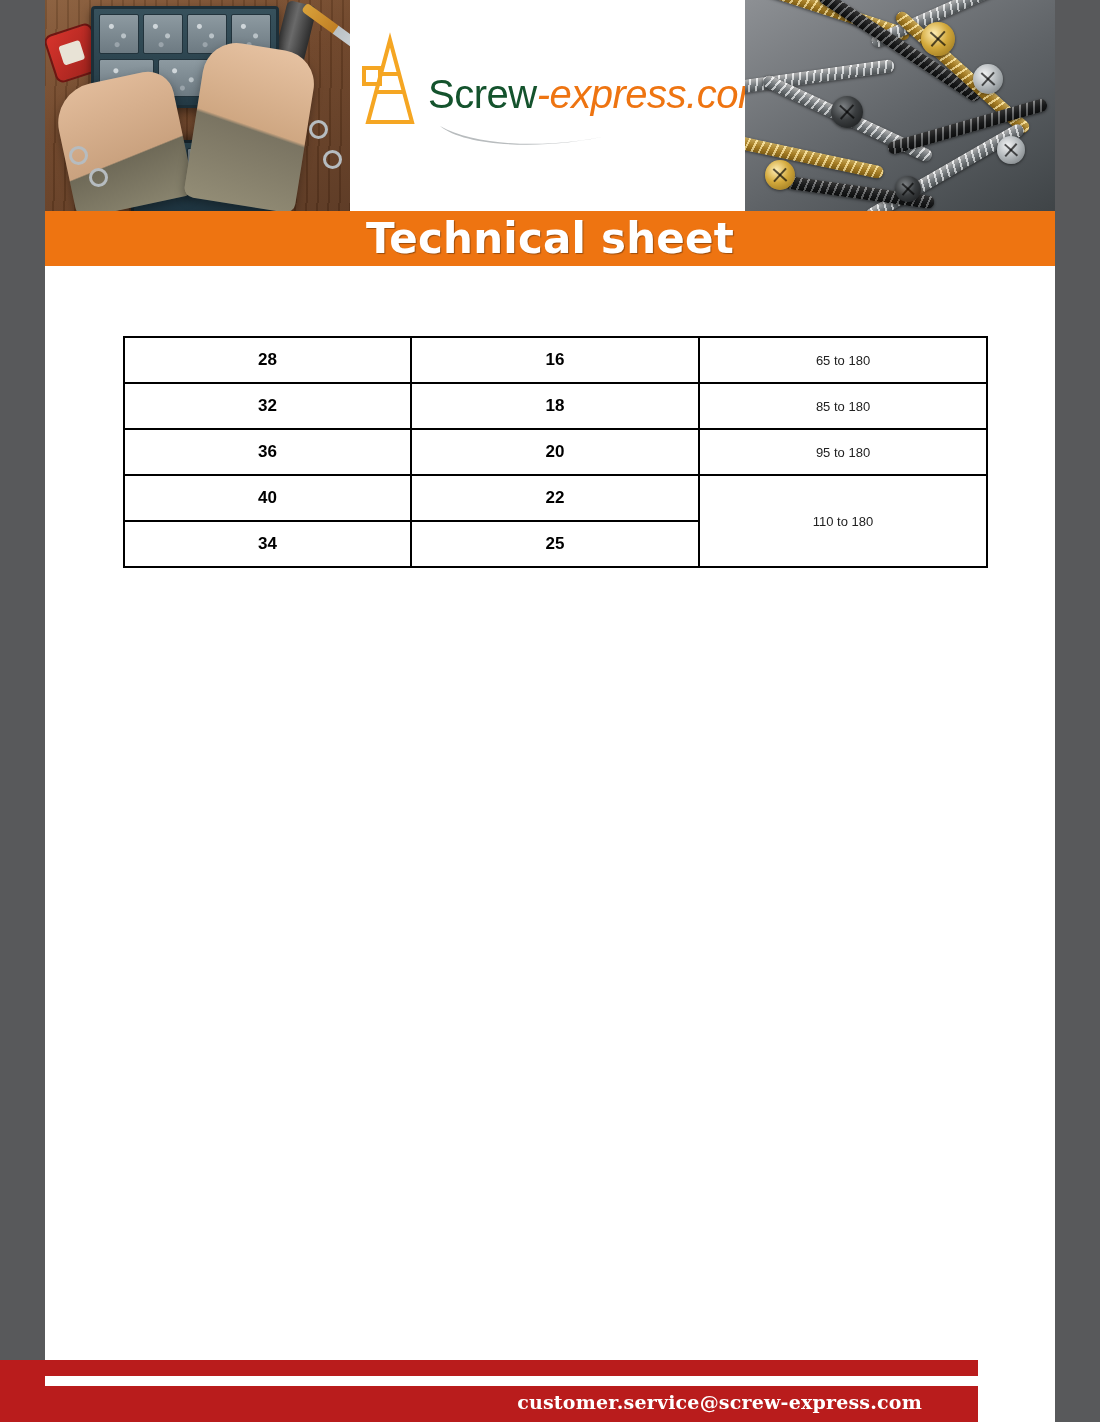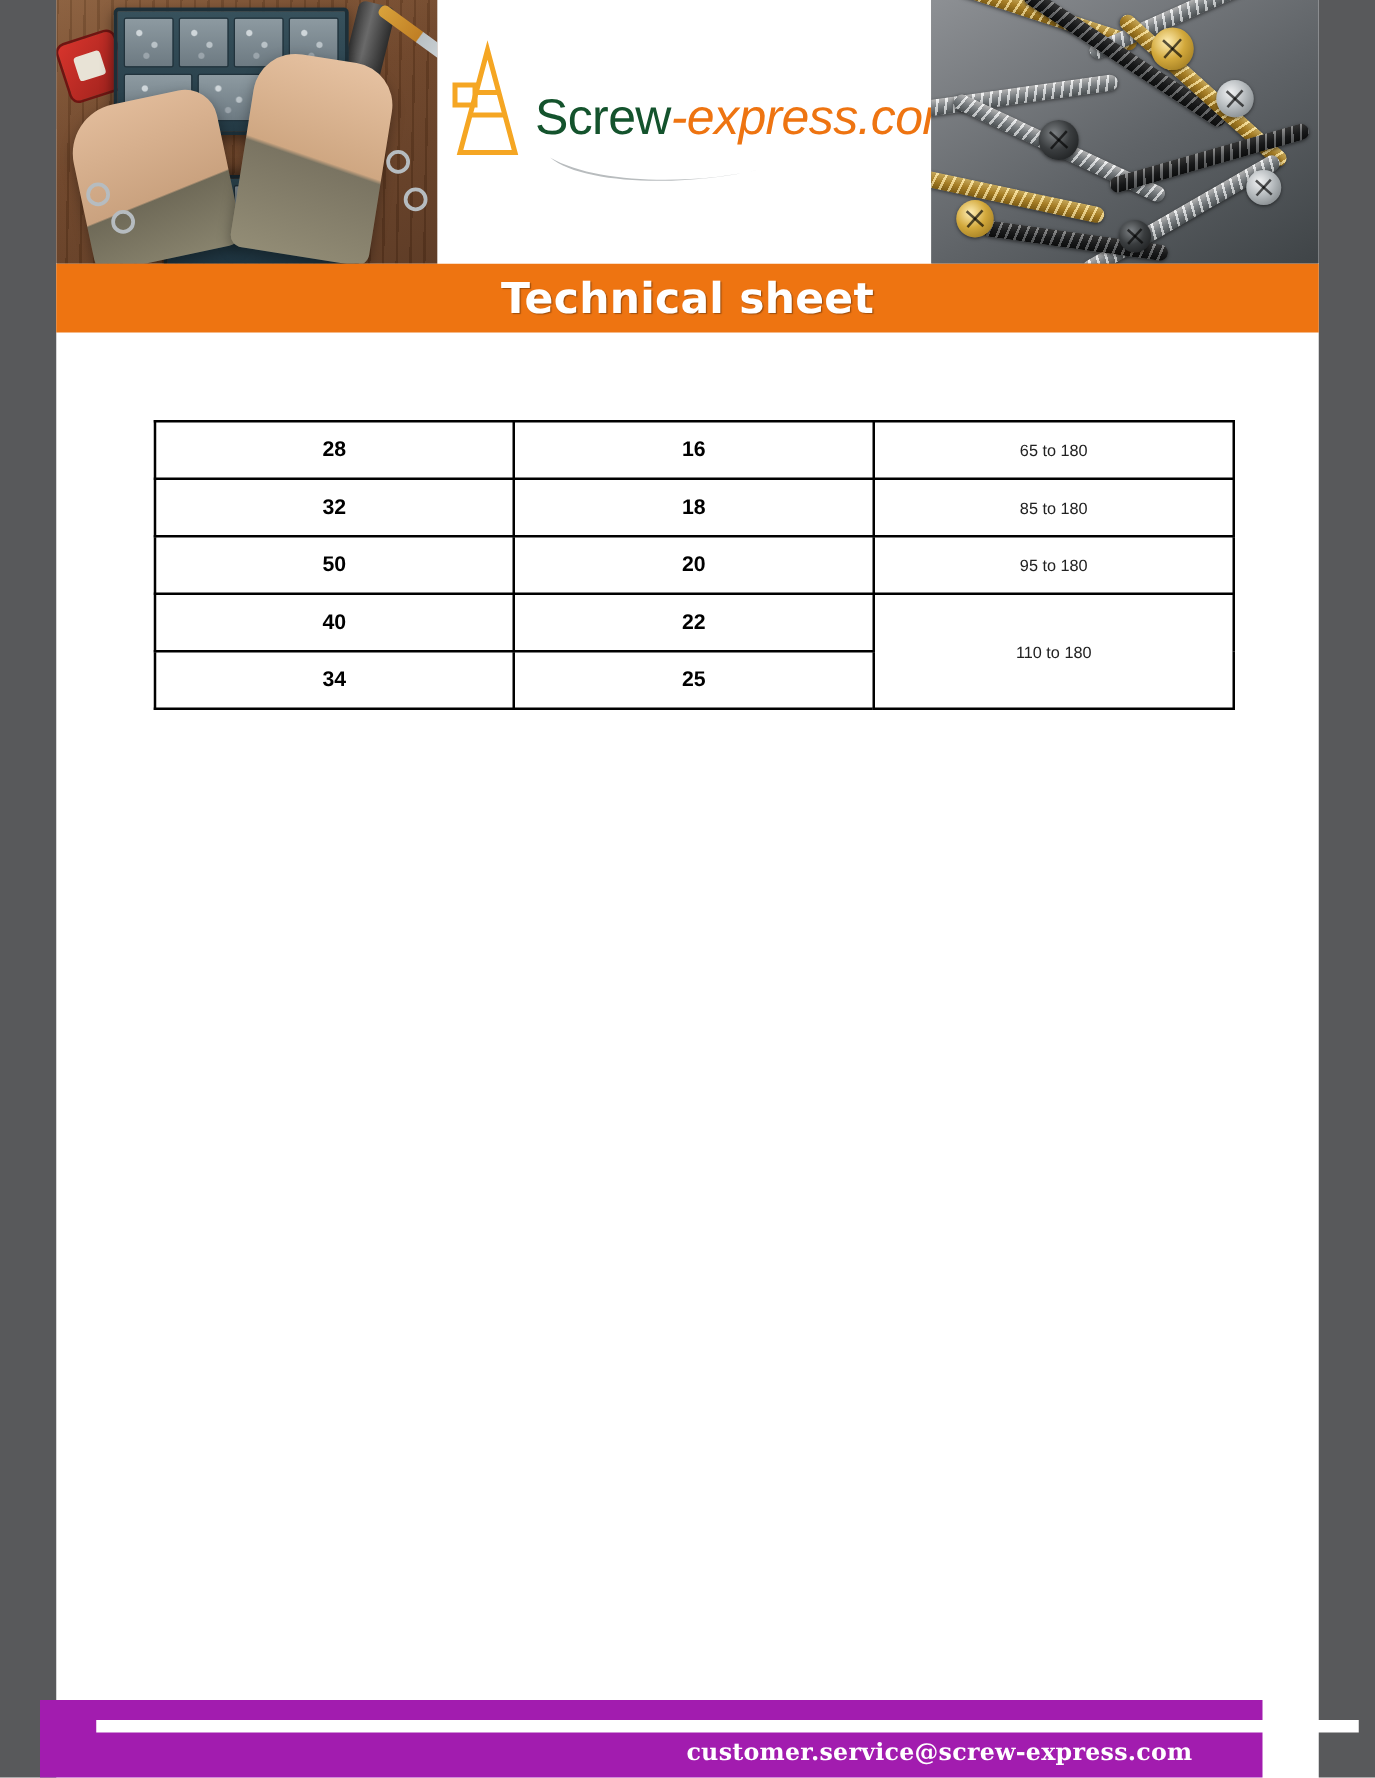--- a/index.html
+++ b/index.html
@@ -271,21 +271,21 @@
     top: 211px;
     width: 1010px;
     height: 55px;
     background: #ee7411;
     display: flex;
     align-items: center;
     justify-content: center;
   }
   .title-bar .title {
     color: #ffffff;
-    font-size: 34px;
+    font-size: 42px;
     font-weight: bold;
     letter-spacing: 0.2px;
     text-shadow: 1px 1px 1px rgba(0,0,0,0.35);
     font-family: "DejaVu Sans", sans-serif;
   }
 
   
   .rail {
     position: absolute;
     top: 0;
@@ -329,22 +329,21 @@
     color: #222222;
   }
 
   
   .footer {
     position: absolute;
     left: 0;
     bottom: 0;
     width: 978px;
     height: 62px;
-    background: #a21caf;
-    margin-left: 32px;
+    background: #b91c1c;
   }
   .footer-white {
     position: absolute;
     left: 45px;
     bottom: 36px;
     width: 1010px;
     height: 10px;
     background: #ffffff;
   }
   .footer-email {
@@ -450,21 +449,21 @@
           <td class="colA">28</td>
           <td class="colB">16</td>
           <td class="colC">65 to 180</td>
         </tr>
         <tr>
           <td class="colA">32</td>
           <td class="colB">18</td>
           <td class="colC">85 to 180</td>
         </tr>
         <tr>
-          <td class="colA">50</td>
+          <td class="colA">36</td>
           <td class="colB">20</td>
           <td class="colC">95 to 180</td>
         </tr>
         <tr>
           <td class="colA">40</td>
           <td class="colB">22</td>
           <td class="colC" rowspan="2">110 to 180</td>
         </tr>
         <tr>
           <td class="colA">34</td>

